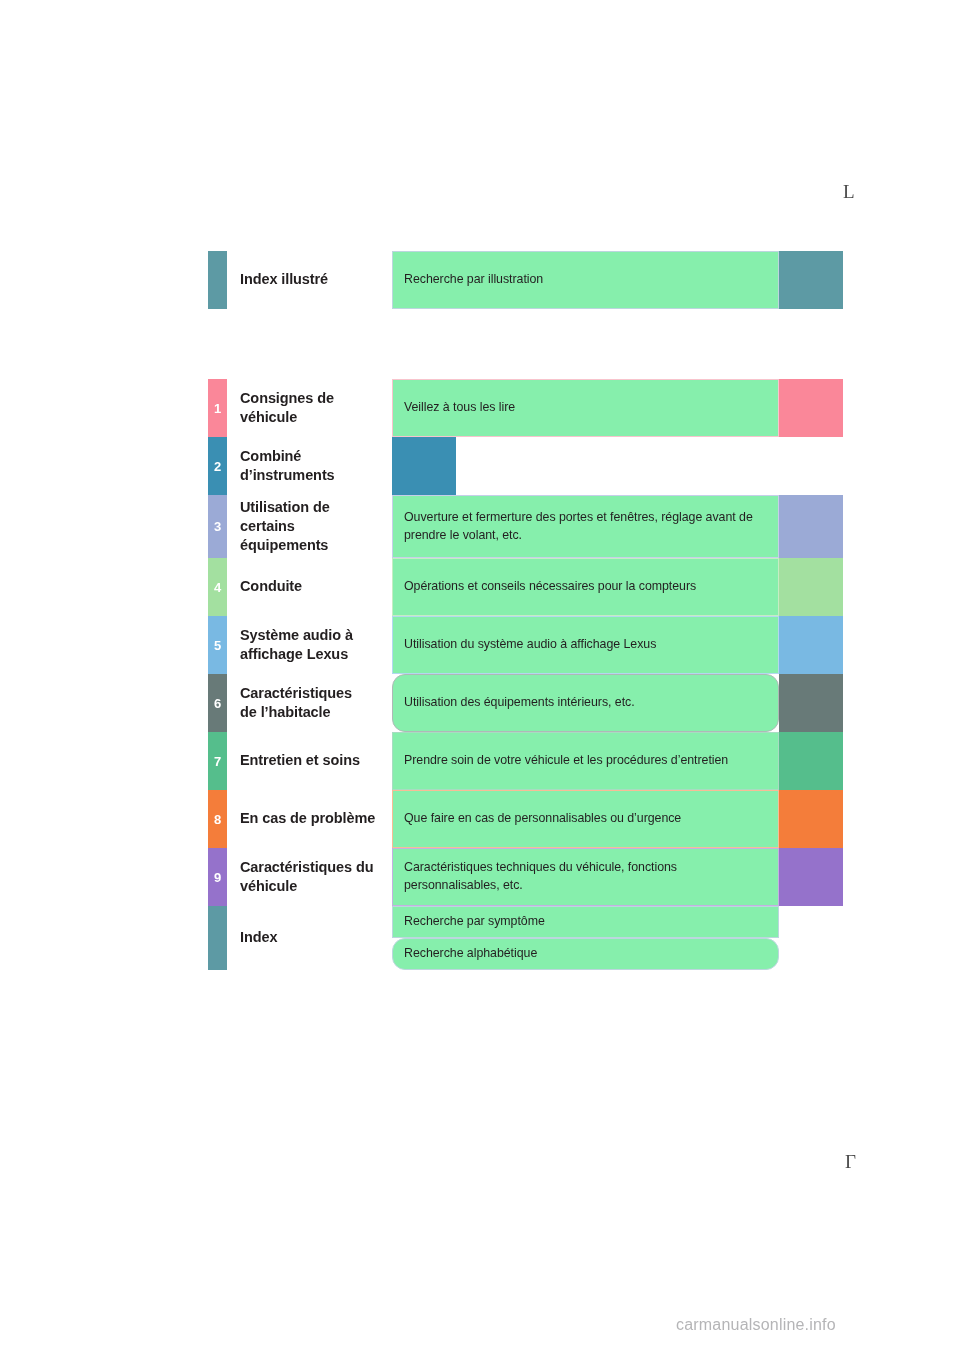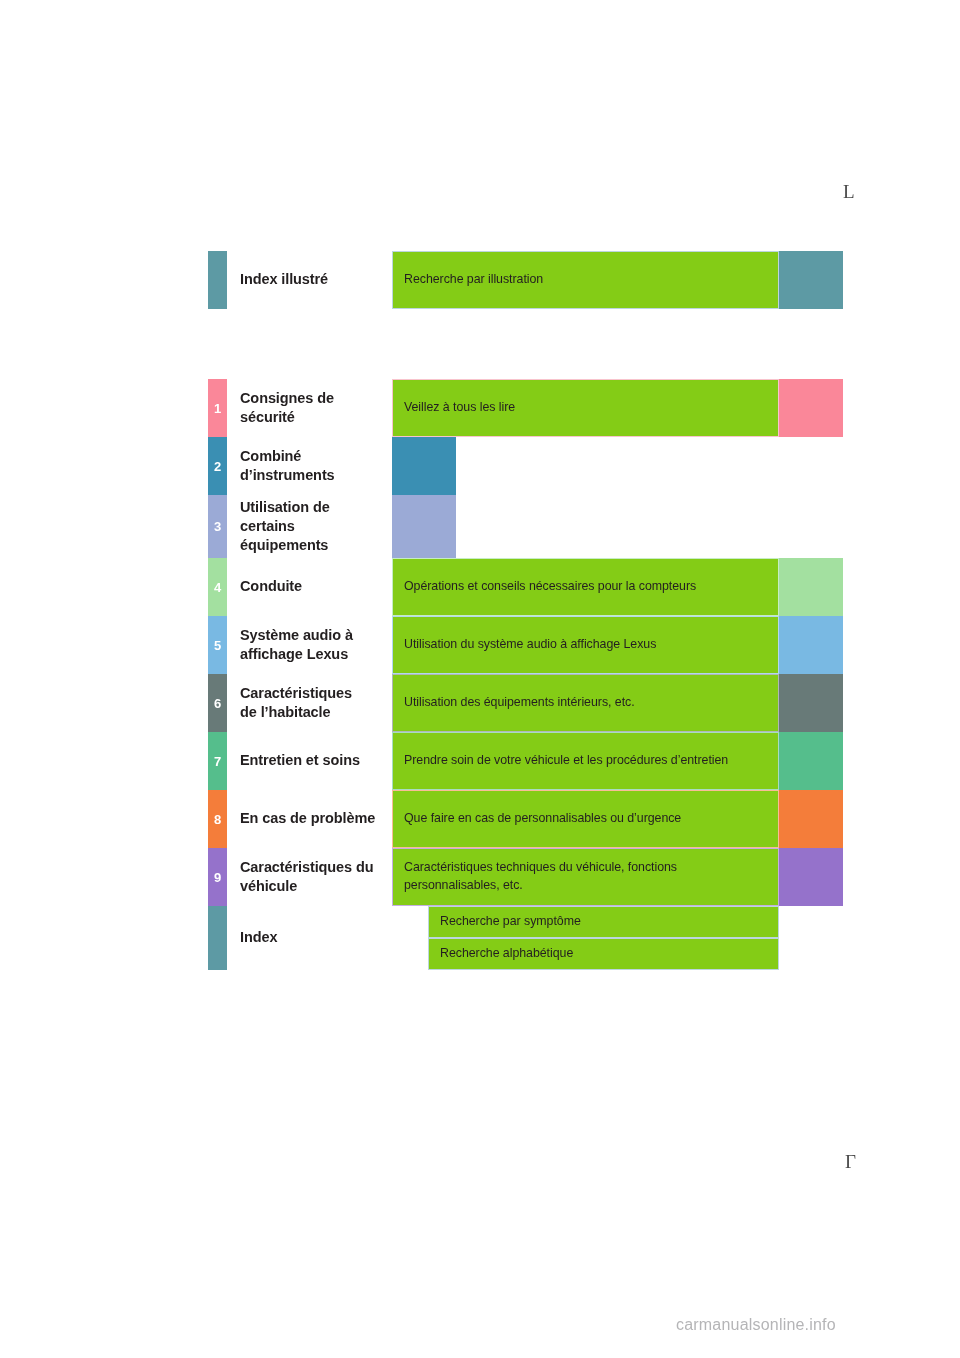--- a/index.html
+++ b/index.html
@@ -89,21 +89,21 @@
     flex: 1 1 auto;
     display: flex;
     align-items: center;
     box-sizing: border-box;
     border: 1px solid #bcd6de;
     padding: 6px 12px 6px 11px;
     font-size: 12.4px;
     line-height: 1.45;
     letter-spacing: -0.05px;
     color: #231f20;
-    background: #84cc16;
+    background: #86efac;
   }
 
   
   .swatch {
     flex: 0 0 64px;
     width: 64px;
   }
 
   
   .row-illus { height: 58px; }
@@ -136,21 +136,20 @@
   .row-index .title-cell { align-items: center; }
   .index-right {
     flex: 1 1 auto;
     display: flex;
     flex-direction: column;
   }
   .index-line {
     display: flex;
     flex: 1 1 50%;
     align-items: center;
-    margin-left: 36px;
   }
   .index-line .desc-cell {
     border-color: #bcd6de;
     font-size: 12.4px;
   }
   .index-line .swatch { background: #5d9aa4; }
 
   
   .watermark {
     position: absolute;
@@ -183,41 +182,42 @@
       <div class="swatch" style="background: rgb(93, 154, 164);"></div>
     </div>
 
     <div class="gap-block"></div>
 
     <div class="row row-ch row-1">
       <div class="tab" style="background: rgb(250, 135, 153);">
         <span>1</span>
       </div>
       <div class="title-cell nowrap">Consignes de
-sécurité</div>
+véhicule</div>
       <div class="desc-cell" style="border-color: rgb(248, 196, 205);">Veillez à tous les lire</div>
       <div class="swatch" style="background: rgb(250, 135, 153);"></div>
     </div>
 
     <div class="row row-ch row-2">
       <div class="tab" style="background: rgb(58, 143, 179);">
         <span>2</span>
       </div>
       <div class="title-cell nowrap">Combiné
 d’instruments</div>
       <div class="swatch" style="background: rgb(58, 143, 179);"></div>
     </div>
 
     <div class="row row-ch row-3">
       <div class="tab" style="background: rgb(155, 170, 214);">
         <span>3</span>
       </div>
       <div class="title-cell nowrap">Utilisation de
 certains
 équipements</div>
+      <div class="desc-cell" style="border-color: rgb(198, 207, 233);">Ouverture et fermerture des portes et fenêtres, réglage avant de prendre le volant, etc.</div>
       <div class="swatch" style="background: rgb(155, 170, 214);"></div>
     </div>
 
     <div class="row row-ch row-4">
       <div class="tab" style="background: rgb(163, 224, 160);">
         <span>4</span>
       </div>
       <div class="title-cell nowrap">Conduite</div>
       <div class="desc-cell" style="border-color: rgb(198, 237, 196);">Opérations et conseils nécessaires pour la compteurs</div>
       <div class="swatch" style="background: rgb(163, 224, 160);"></div>
@@ -232,21 +232,21 @@
       <div class="desc-cell" style="border-color: rgb(179, 216, 239);">Utilisation du système audio à affichage Lexus</div>
       <div class="swatch" style="background: rgb(121, 185, 227);"></div>
     </div>
 
     <div class="row row-ch row-6">
       <div class="tab" style="background: rgb(104, 122, 120);">
         <span>6</span>
       </div>
       <div class="title-cell nowrap">Caractéristiques
 de l’habitacle</div>
-      <div class="desc-cell" style="border-color: rgb(175, 184, 183);">Utilisation des équipements intérieurs, etc.</div>
+      <div class="desc-cell" style="border-color: rgb(175, 184, 183); border-radius: 13px;">Utilisation des équipements intérieurs, etc.</div>
       <div class="swatch" style="background: rgb(104, 122, 120);"></div>
     </div>
 
     <div class="row row-ch row-7">
       <div class="tab" style="background: rgb(85, 190, 140);">
         <span>7</span>
       </div>
       <div class="title-cell nowrap">Entretien et soins</div>
       <div class="desc-cell" style="border-color: rgb(168, 220, 194);">Prendre soin de votre véhicule et les procédures d’entretien</div>
       <div class="swatch" style="background: rgb(85, 190, 140);"></div>
@@ -273,21 +273,21 @@
 
     <div class="row-index">
       <div class="tab" style="background: rgb(93, 154, 164);"></div>
       <div class="title-cell">Index</div>
       <div class="index-right">
         <div class="index-line">
           <div class="desc-cell" style="border-color: rgb(188, 214, 222);">Recherche par symptôme</div>
           <div class="swatch" style="background: rgb(93, 154, 164);"></div>
         </div>
         <div class="index-line">
-          <div class="desc-cell" style="border-color: rgb(188, 214, 222);">Recherche alphabétique</div>
+          <div class="desc-cell" style="border-color: rgb(188, 214, 222); border-radius: 13px;">Recherche alphabétique</div>
           <div class="swatch" style="background: rgb(93, 154, 164);"></div>
         </div>
       </div>
     </div>
 
   </div>
 
   <span class="edge-glyph bottom-right">Γ</span>
 
   <div class="watermark">carmanualsonline.info</div>

